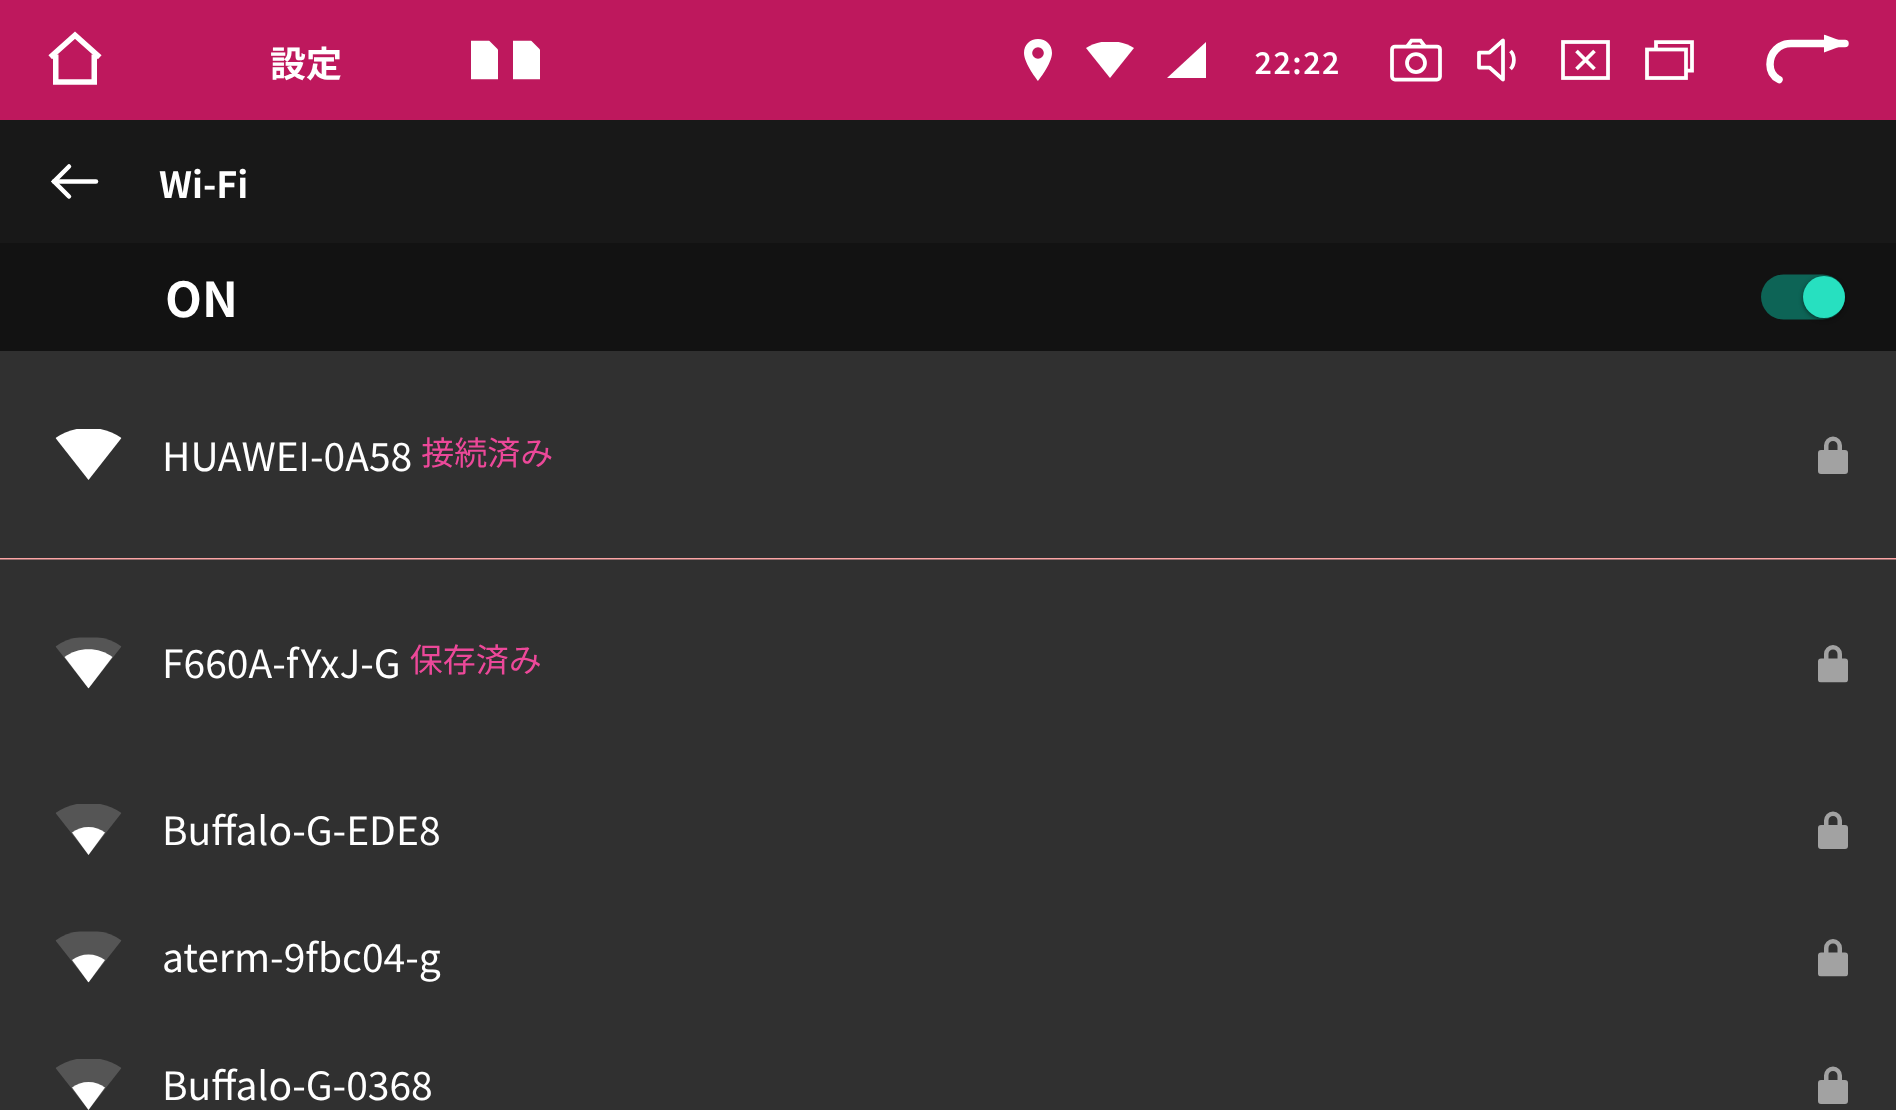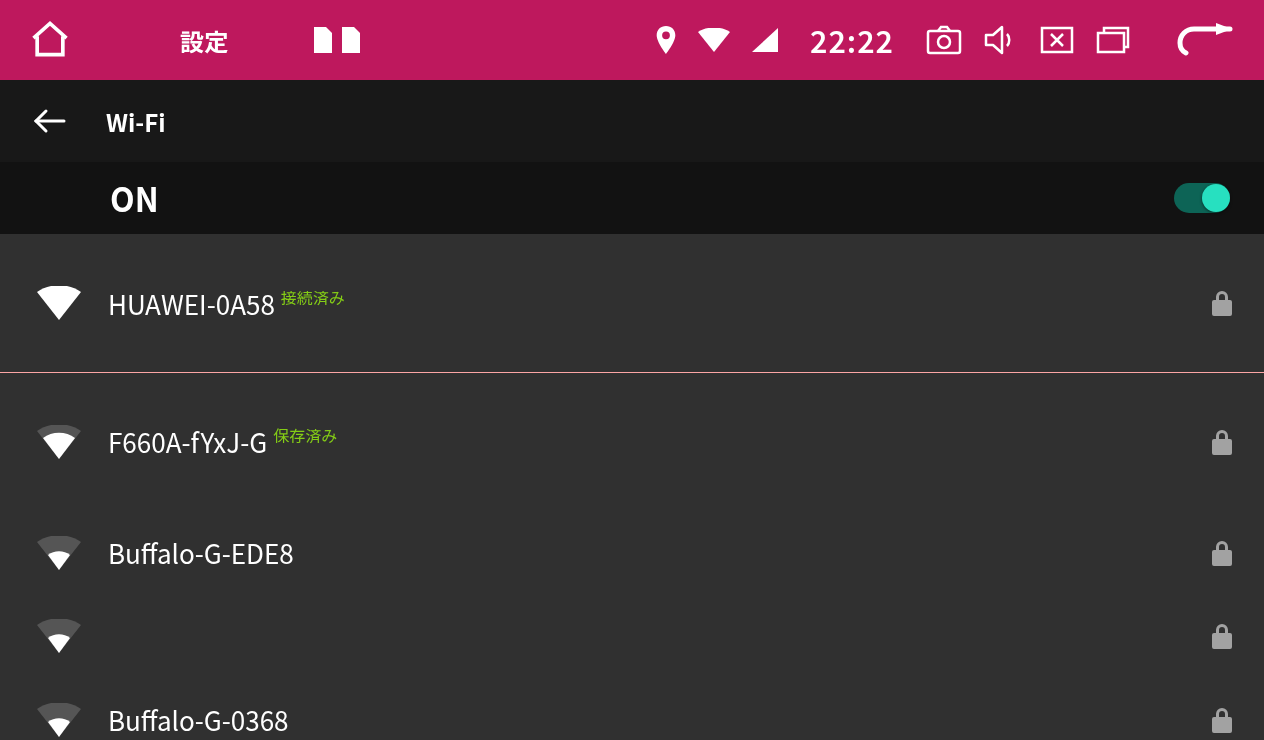--- a/index.html
+++ b/index.html
@@ -17,21 +17,21 @@
     height: 80px;
     background: #be185d;
     display: flex;
     align-items: center;
     padding: 0 30px 0 28px;
   }
   .status-left  { display:flex; align-items:center; gap:28px; }
   .status-right { display:flex; align-items:center; gap:22px; margin-left:auto; }
   .status-title { font-size:24px; font-weight:700; margin-left:80px; }
   .sd-pair { display:flex; gap:8px; margin-left:56px; }
-  .status-time { font-size:30px; font-weight:600; letter-spacing:1px; margin:0 10px; }
+  .status-time { font-size:20px; font-weight:600; letter-spacing:1px; margin:0 10px; }
   .sys-icon { display:flex; align-items:center; justify-content:center; }
 
   
   .page-header {
     height: 82px;
     background: #181818;
     display:flex;
     align-items:center;
     padding-left:32px;
     gap:40px;
@@ -80,21 +80,21 @@
   .row.short { min-height:76px; }
   .row + .row.divider-above { border-top:1px solid #fca5a5; }
   .wifi-icon-box {
     width:70px;
     display:flex;
     justify-content:center;
     align-items:center;
   }
   .row-text { display:flex; flex-direction:row; gap:6px; margin-left:14px; }
   .ssid     { font-size:26px; font-weight:400; color:#fff; }
-  .substatus{ font-size:16px; color:#84cc16; }
+  .substatus{ font-size:22px; color:#ec4899; }
   .lock-box { margin-left:auto; opacity:.55; }
 
   svg { display:block; }
 </style>
 </head>
 <body>
 
 <div class="status-bar">
   <div class="status-left">
     <span class="sys-icon">
@@ -237,20 +237,23 @@
     </span>
   </div>
 
   <div class="row short">
     <span class="wifi-icon-box">
       <svg width="44" height="34" viewBox="0 0 44 34">
         <path d="M22 34 L44 6 C32 -3 12 -3 0 6 Z" fill="#555"></path>
         <path d="M22 34 L33 19 C27 14 17 14 11 19 Z" fill="#fff"></path>
       </svg>
     </span>
+    <div class="row-text">
+      <span class="ssid">aterm-9fbc04-g</span>
+    </div>
     <span class="lock-box">
       <svg width="20" height="26" viewBox="0 0 20 26" fill="#fff">
           <path d="M4 10 V7 a6 6 0 0 1 12 0 V10 H18 a2 2 0 0 1 2 2 V24 a2 2 0 0 1 -2 2 H2 a2 2 0 0 1 -2 -2 V12 a2 2 0 0 1 2 -2 Z M7 10 H13 V7 a3 3 0 0 0 -6 0 Z"></path>
         </svg>
     </span>
   </div>
 
   <div class="row short">
     <span class="wifi-icon-box">
       <svg width="44" height="34" viewBox="0 0 44 34">

